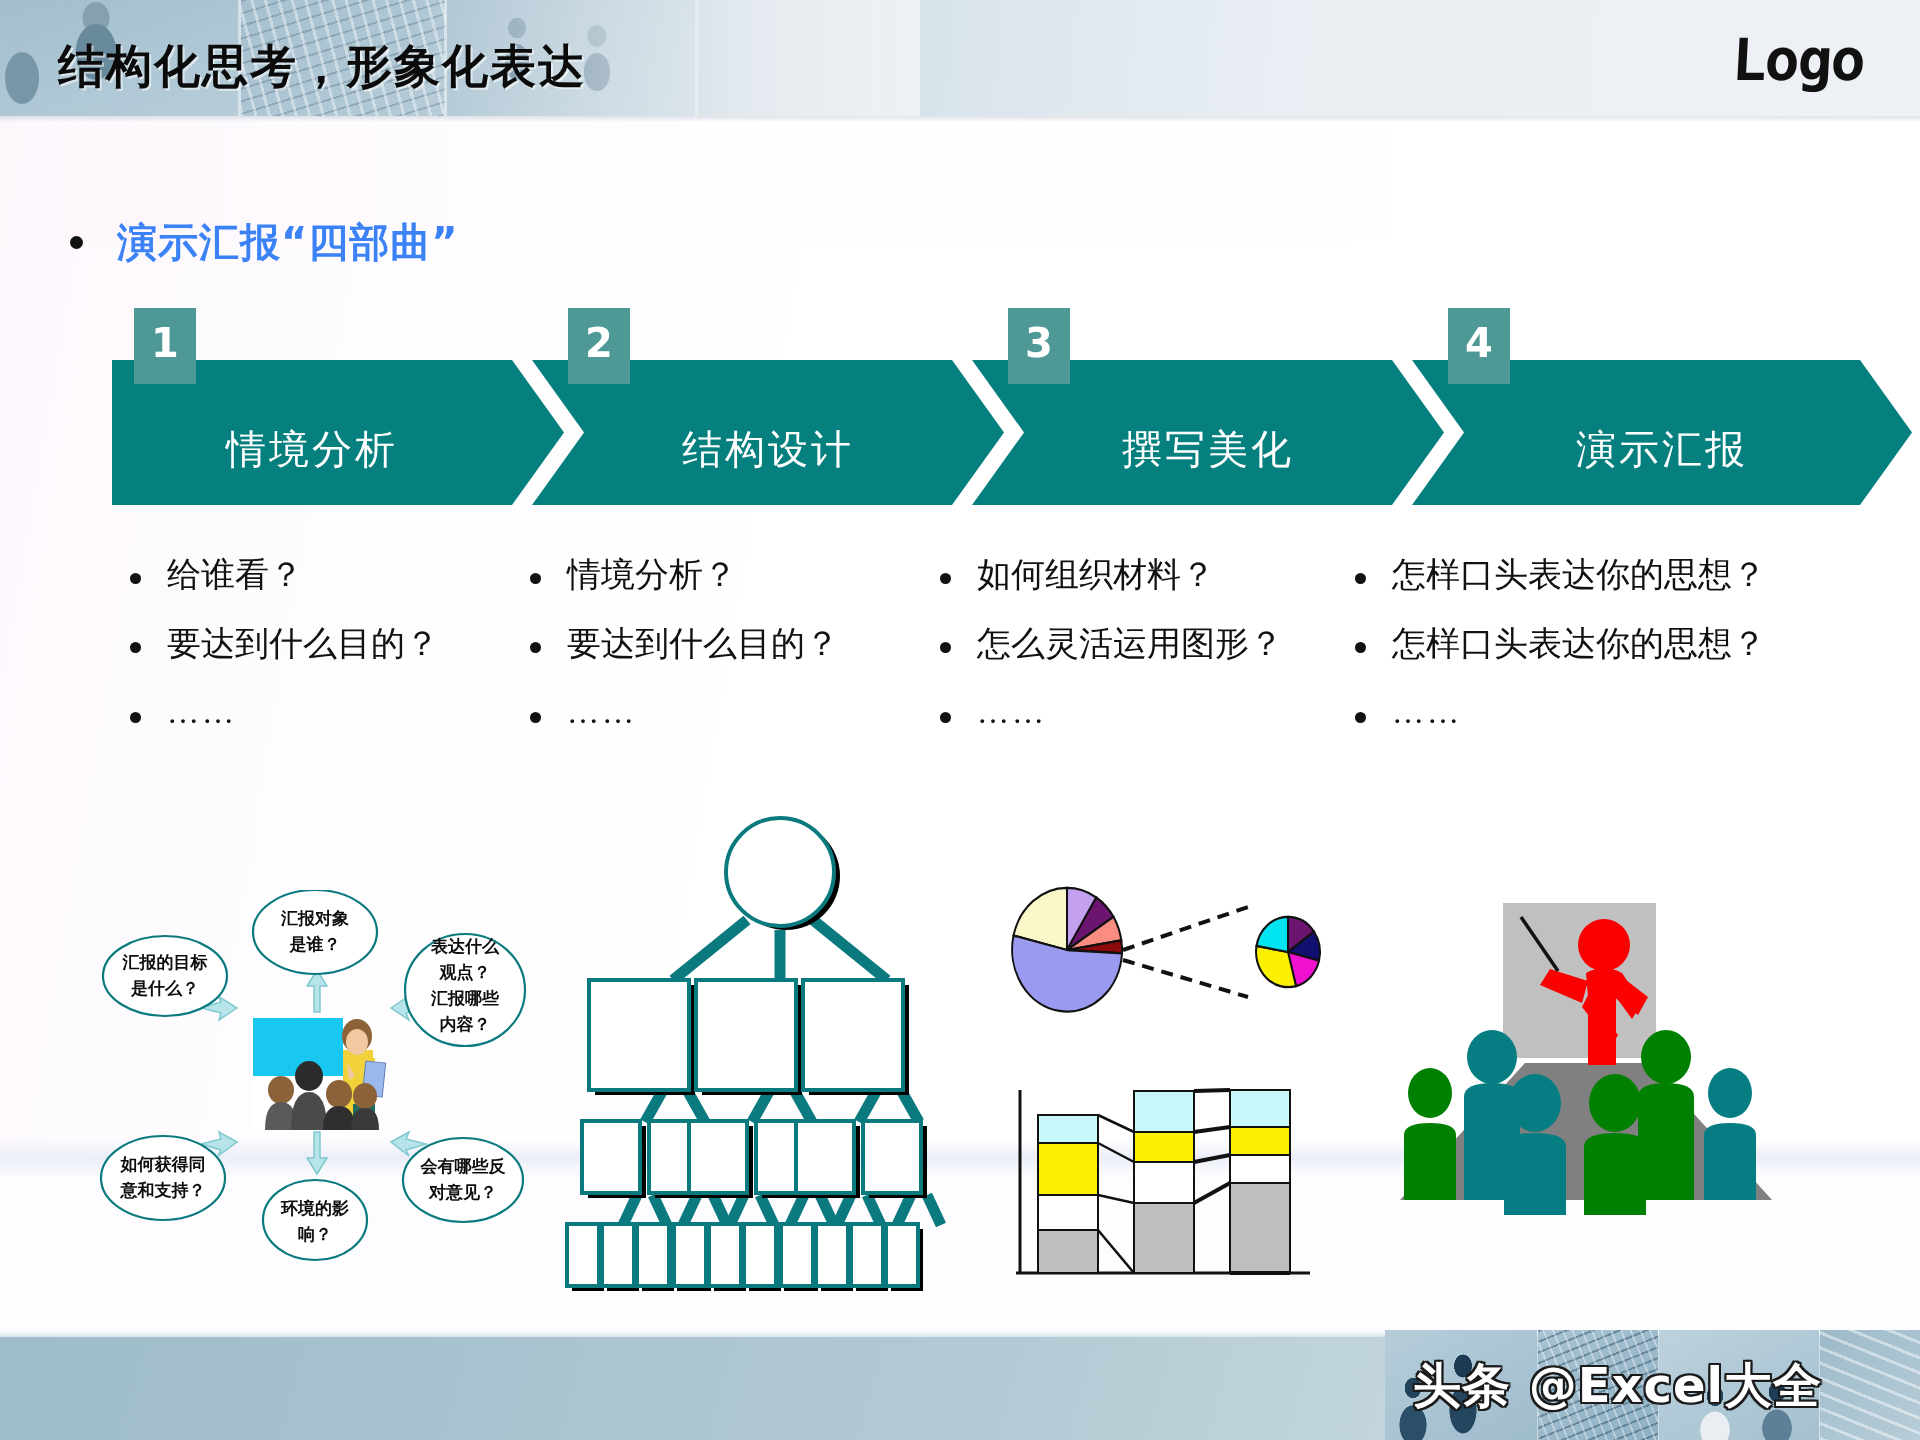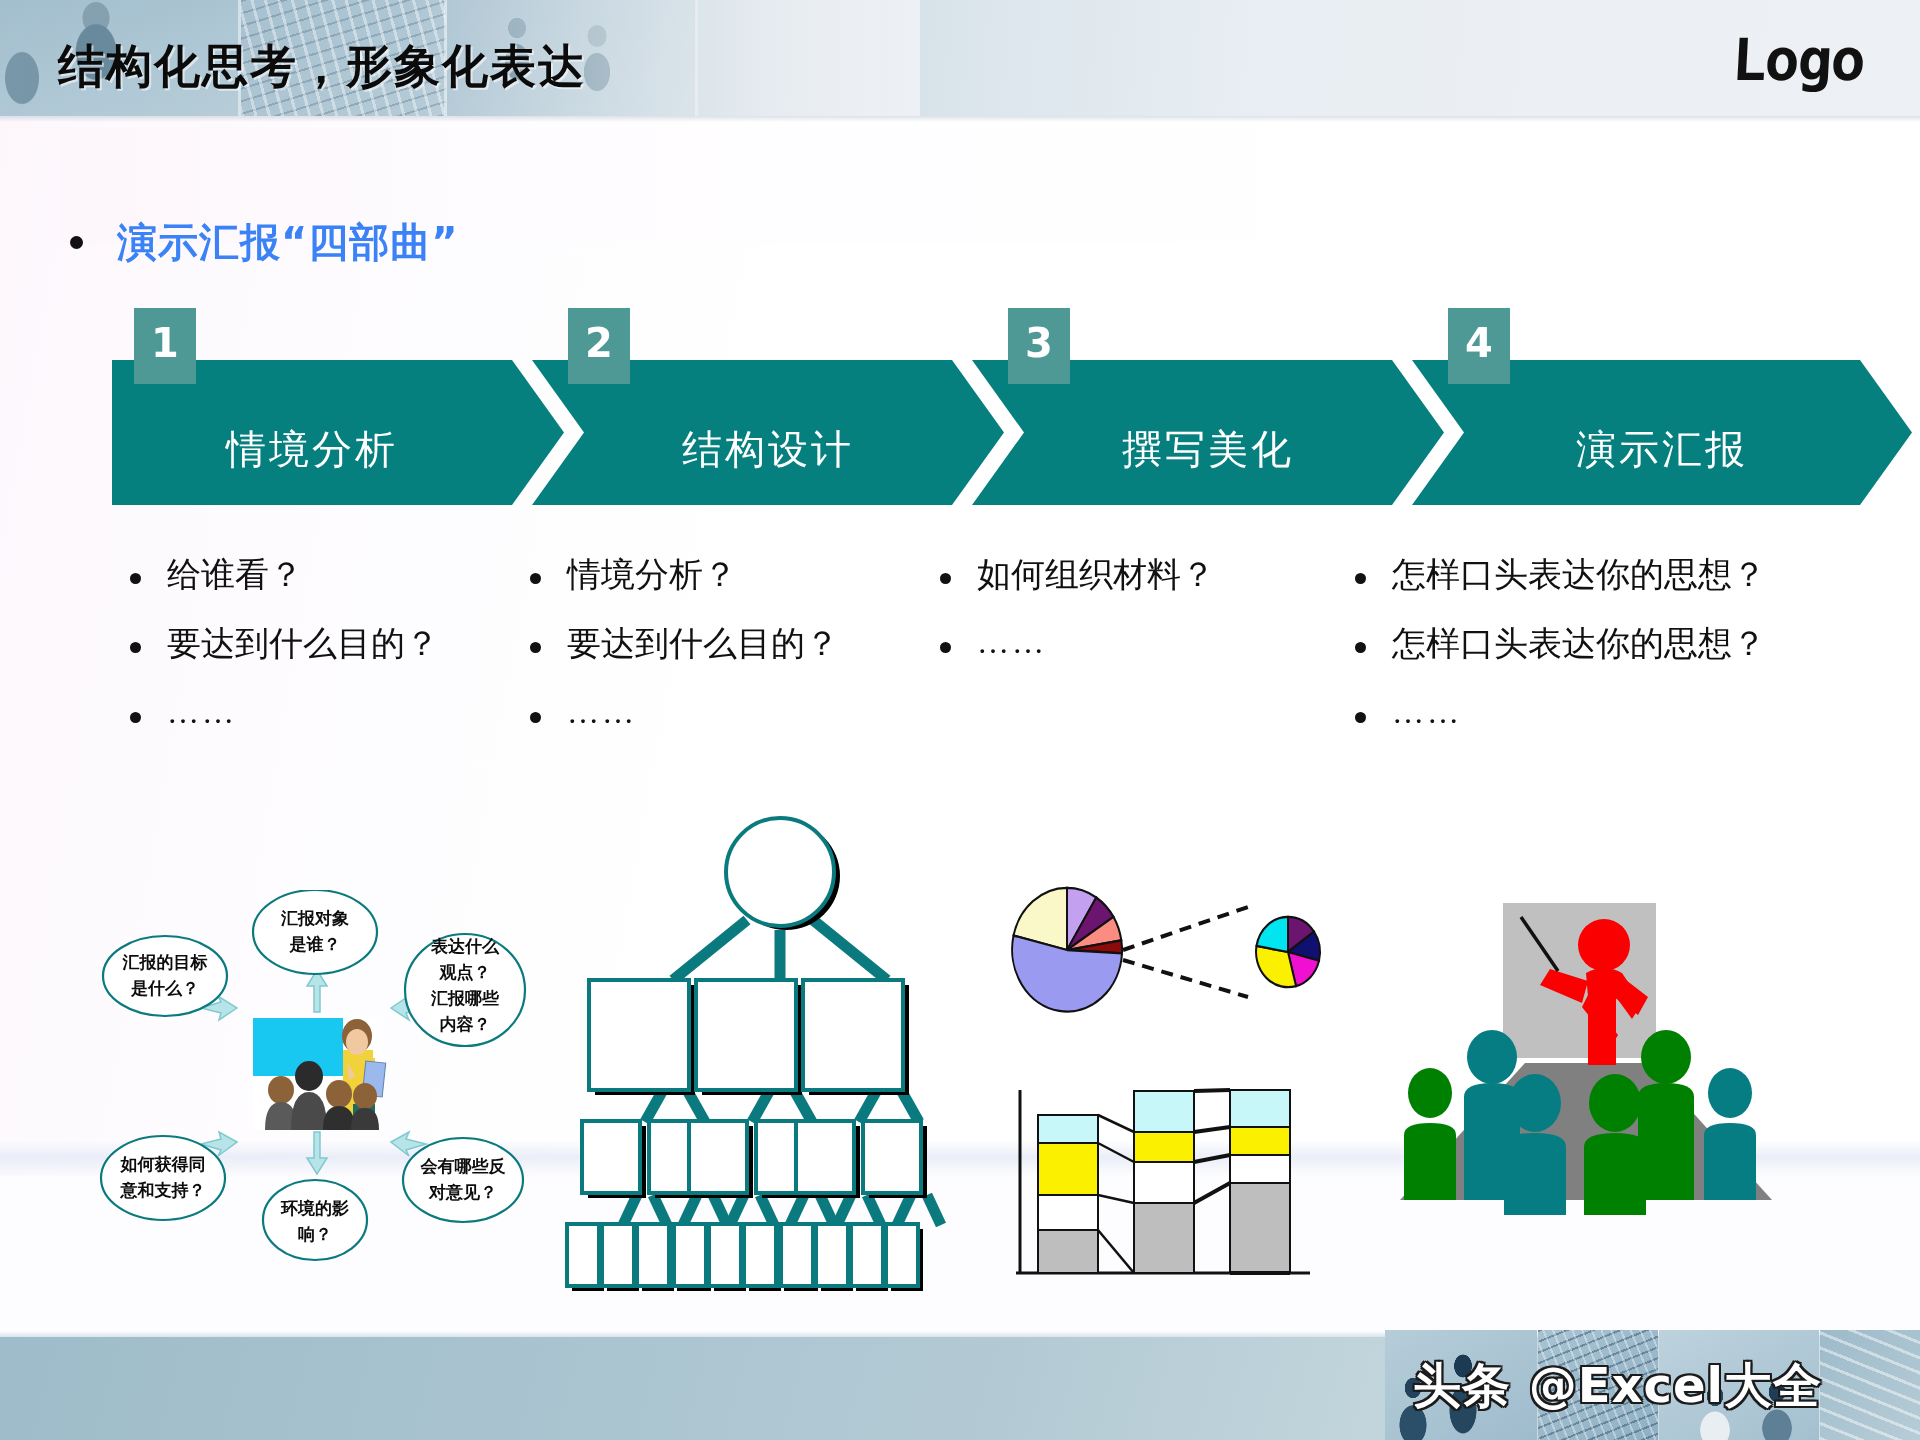--- a/index.html
+++ b/index.html
@@ -195,20 +195,24 @@
       <div class="bl">
         <span class="bdot"></span>
         <span class="btxt dots">……</span>
       </div>
     </div>
 
     <div class="col" style="left:840px;">
       <div class="bl">
         <span class="bdot"></span>
         <span class="btxt">如何组织材料？</span>
+      </div>
+      <div class="bl">
+        <span class="bdot"></span>
+        <span class="btxt">怎么灵活运用图形？</span>
       </div>
       <div class="bl">
         <span class="bdot"></span>
         <span class="btxt dots">……</span>
       </div>
     </div>
 
     <div class="col" style="left:1255px;">
       <div class="bl">
         <span class="bdot"></span>

